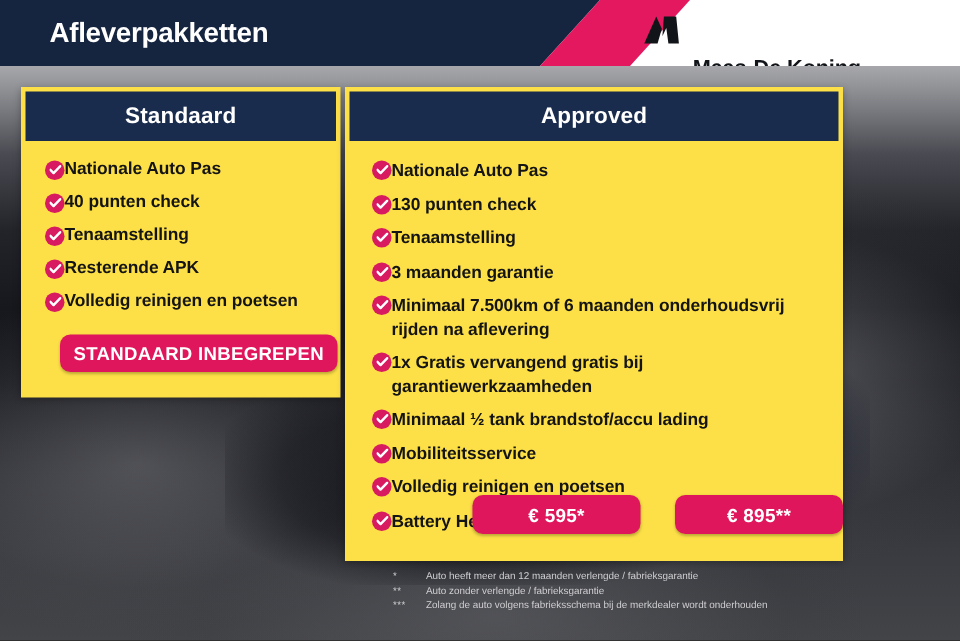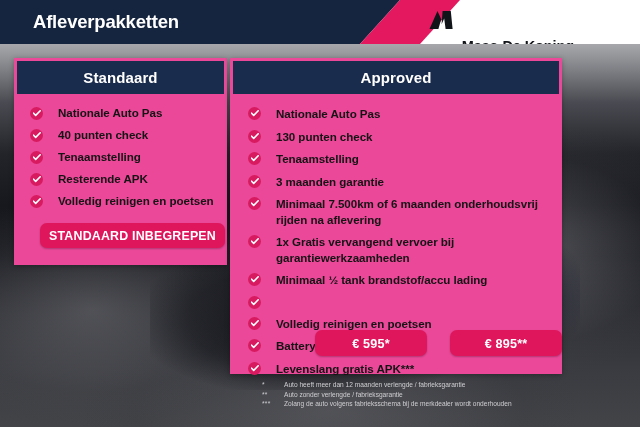--- a/index.html
+++ b/index.html
@@ -93,21 +93,21 @@
     font-size: 14.5px;
     font-weight: bold;
     letter-spacing: -0.1px;
     white-space: nowrap;
     margin-top: 48px;
   }
 
   
   .card {
     position: absolute;
-    background: #ec4899;
+    background: #fde047;
     box-shadow: 0 1px 5px rgba(0,0,0,0.30);
   }
   .card-left  { left: 14px;  top: 58px;  width: 213px; height: 207px; }
   .card-right { left: 230px; top: 58px;  width: 332px; height: 316px; }
 
   .card-head {
     background: #1a2c4d;
     color: #ffffff;
     text-align: center;
     font-size: 15px;
@@ -118,21 +118,21 @@
   .card-right .card-head { height: 33px; line-height: 33px; margin: 3px 3px 0 3px; }
 
   .feature-list {
     list-style: none;
     margin: 0;
     padding: 12px 0 0 0;
   }
   .feature {
     display: flex;
     align-items: flex-start;
-    gap: 15px;
+    gap: 0;
     margin: 0 0 7.5px 0;
     padding: 0 10px 0 16px;
   }
   .card-right .feature { padding: 0 10px 0 18px; margin-bottom: 7px; }
 
   .check {
     flex: 0 0 auto;
     width: 13px; height: 13px;
     border-radius: 50%;
     background: #d81b60;
@@ -331,60 +331,53 @@
             </svg>
         </span>
         <span class="feature-text">Minimaal 7.500km of 6 maanden onderhoudsvrij rijden na aflevering</span>
       </li>
       <li class="feature">
         <span class="check">
           <svg width="8" height="7" viewBox="0 0 8 7">
               <path d="M0.6 3.2 L2.7 5.4 L7.2 0.8" stroke="#ffffff" stroke-width="1.6" fill="none" stroke-linecap="round" stroke-linejoin="round"></path>
             </svg>
         </span>
-        <span class="feature-text">1x Gratis vervangend vervoer bij garantiewerkzaamheden</span>
+        <span class="feature-text">1x Gratis vervangend gratis bij garantiewerkzaamheden</span>
       </li>
       <li class="feature">
         <span class="check">
           <svg width="8" height="7" viewBox="0 0 8 7">
               <path d="M0.6 3.2 L2.7 5.4 L7.2 0.8" stroke="#ffffff" stroke-width="1.6" fill="none" stroke-linecap="round" stroke-linejoin="round"></path>
             </svg>
         </span>
         <span class="feature-text">Minimaal ½ tank brandstof/accu lading</span>
       </li>
       <li class="feature">
         <span class="check">
           <svg width="8" height="7" viewBox="0 0 8 7">
               <path d="M0.6 3.2 L2.7 5.4 L7.2 0.8" stroke="#ffffff" stroke-width="1.6" fill="none" stroke-linecap="round" stroke-linejoin="round"></path>
             </svg>
         </span>
+        <span class="feature-text">Mobiliteitsservice</span>
       </li>
       <li class="feature">
         <span class="check">
           <svg width="8" height="7" viewBox="0 0 8 7">
               <path d="M0.6 3.2 L2.7 5.4 L7.2 0.8" stroke="#ffffff" stroke-width="1.6" fill="none" stroke-linecap="round" stroke-linejoin="round"></path>
             </svg>
         </span>
         <span class="feature-text">Volledig reinigen en poetsen</span>
       </li>
       <li class="feature">
         <span class="check">
           <svg width="8" height="7" viewBox="0 0 8 7">
               <path d="M0.6 3.2 L2.7 5.4 L7.2 0.8" stroke="#ffffff" stroke-width="1.6" fill="none" stroke-linecap="round" stroke-linejoin="round"></path>
             </svg>
         </span>
         <span class="feature-text">Battery Health check (EV)</span>
-      </li>
-      <li class="feature">
-        <span class="check">
-          <svg width="8" height="7" viewBox="0 0 8 7">
-              <path d="M0.6 3.2 L2.7 5.4 L7.2 0.8" stroke="#ffffff" stroke-width="1.6" fill="none" stroke-linecap="round" stroke-linejoin="round"></path>
-            </svg>
-        </span>
-        <span class="feature-text">Levenslang gratis APK***</span>
       </li>
     </ul>
     <div class="price-row">
       <button class="pill btn-price">€ 595*</button>
       <button class="pill btn-price">€ 895**</button>
     </div>
   </div>
 
   <div class="footnotes">
     <div class="footnote">

